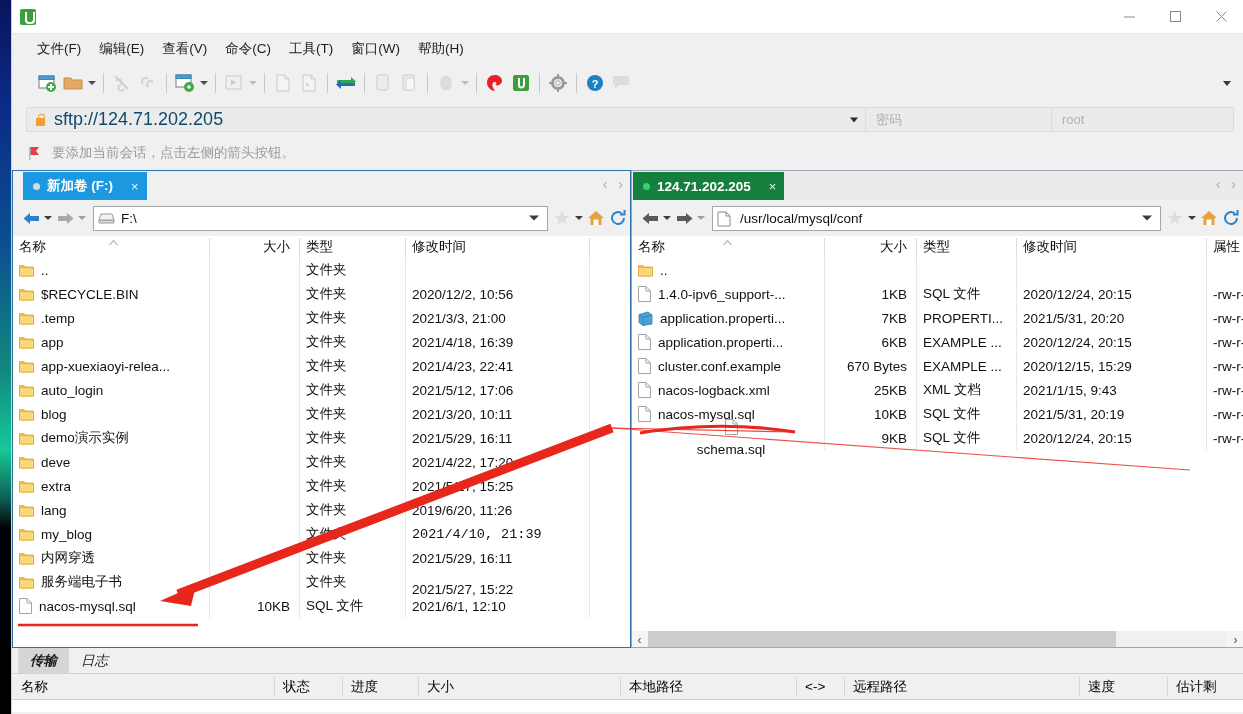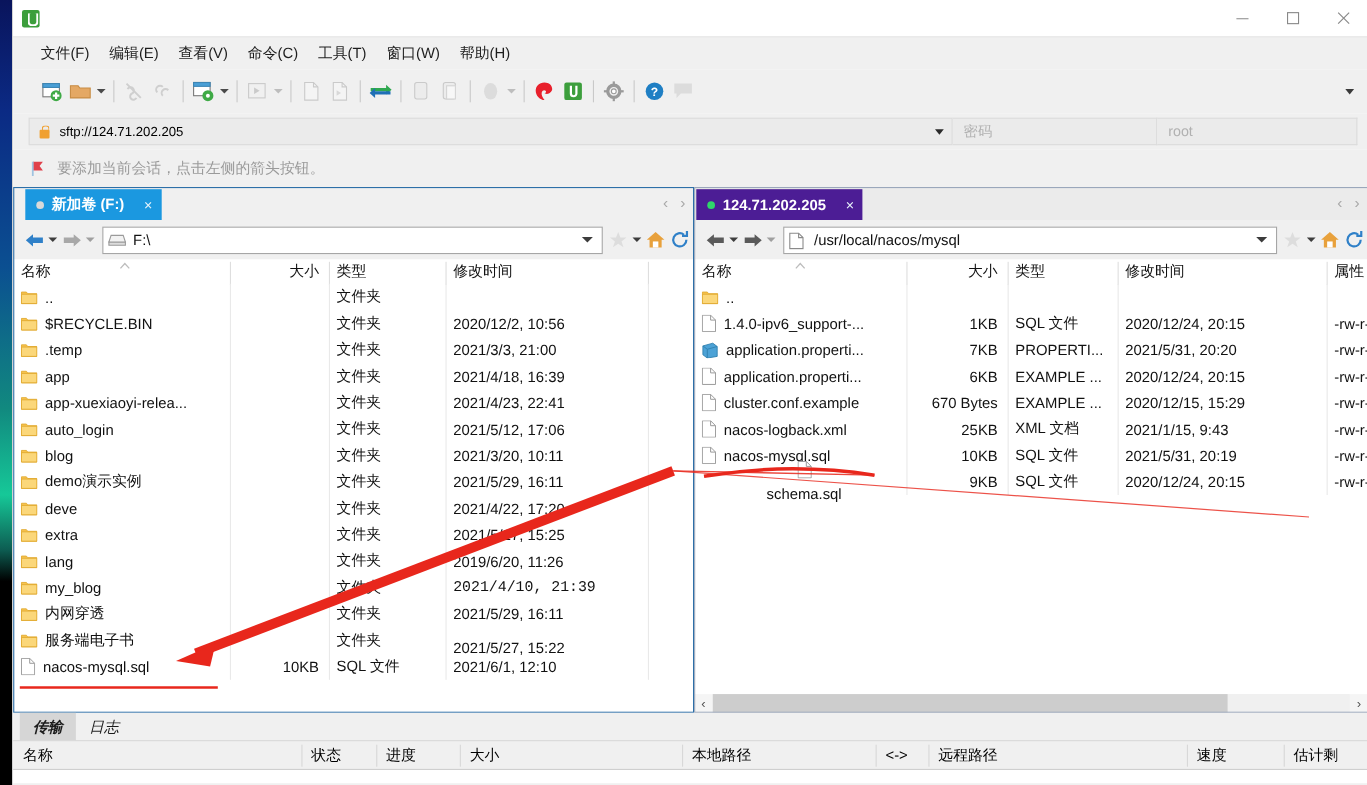--- a/index.html
+++ b/index.html
@@ -78,21 +78,21 @@
     position: absolute; left: 0; top: 103px; width: 1232px; height: 33px;
     background: #f0f0f0; display: flex; align-items: stretch;
   }
   .url-box {
     margin: 4px 0 4px 14px; width: 840px; background: #ebebeb; border: 1px solid #dcdcdc;
     display: flex; align-items: center; padding: 0 6px; position: relative;
   }
   .lock { width: 11px; height: 12px; margin: 0 8px 0 2px; position: relative; flex:none; }
   .lock::before { content:""; position:absolute; left:1px; top:4px; width:9px; height:8px; background:#f0a030; border-radius:1px; }
   .lock::after { content:""; position:absolute; left:3px; top:0px; width:5px; height:6px; border:1.5px solid #f0a030; border-bottom:none; border-radius:3px 3px 0 0; }
-  .url-text { color: #000000; font-size: 12px; }
+  .url-text { color: #0c4a6e; font-size: 18px; }
   .url-caret { position: absolute; right: 7px; top: 50%; transform: translateY(-50%); width:0;height:0;
     border-left: 4px solid transparent; border-right: 4px solid transparent; border-top: 5px solid #2a2a2a; }
   .cred {
     margin: 4px 0; width: 182px; background: #ebebeb; border: 1px solid #dcdcdc; border-left: none;
     display: flex; align-items: center; padding-left: 10px; color: #b1b1b1; font-size: 13px;
   }
   .cred.pw { width: 186px; }
 
   
   .hintrow {
@@ -108,21 +108,21 @@
   .pane-right { left: 619px; width: 613px; }
 
   .tabstrip { position: relative; height: 30px; background: #ebebeb; }
   .tabstrip.left { background: #f0f0f0; }
   .tab {
     position: absolute; left: 11px; top: 2px; height: 28px;
     display: flex; align-items: center; padding: 0 8px 0 10px;
     font-size: 13.5px; font-weight: bold; white-space: nowrap;
   }
   .tab.active { background: #1b98e0; color: #ffffff; }
-  .tab.inactive { background: #4c1d95; color: #ffffff; left: 2px; }
+  .tab.inactive { background: #15803d; color: #ffffff; left: 2px; }
   .tab-dot { width: 7px; height: 7px; border-radius: 50%; margin-right: 7px; flex:none; }
   .tab-dot.on { background: #2fd66a; }
   .tab-dot.off { background: #d9d9d9; }
   .tab-close { margin-left: 18px; font-size: 13px; font-weight: normal; color: #e8f4fb; }
   .tab-navs { position: absolute; right: 8px; top: 6px; display: flex; gap: 11px; color: #a9a9a9; font-size: 14px; }
 
   .addrbar { position: relative; height: 36px; background: #f0f0f0; display: flex; align-items: center; padding: 0 2px 0 8px; }
   .nav-arrow { width: 22px; height: 22px; display: flex; align-items: center; justify-content: center; }
   .nav-caret { width: 12px; display: flex; align-items: center; justify-content: center; }
   .nav-caret i { width:0;height:0;border-left:4px solid transparent;border-right:4px solid transparent;border-top:4px solid #3d3d3d; }
@@ -724,21 +724,21 @@
         <span class="nav-caret dim">
             <i></i>
           </span>
         <span class="path-box">
           <span class="path-ico">
             <svg width="14" height="16" viewBox="0 0 14 16">
                 <path d="M1 1 L9 1 L13 5 L13 15 L1 15 Z" fill="#ffffff" stroke="#8a8a8a"></path>
                 <path d="M9 1 L9 5 L13 5" fill="none" stroke="#8a8a8a"></path>
               </svg>
           </span>
-          <span class="path-text">/usr/local/nacos/mysql</span>
+          <span class="path-text">/usr/local/mysql/conf</span>
           <span class="path-caret"></span>
         </span>
         <span class="addr-btn">
           <svg width="16" height="16" viewBox="0 0 16 16">
               <path d="M8 1 L10 6 L15.5 6 L11 9.5 L12.8 14.8 L8 11.5 L3.2 14.8 L5 9.5 L0.5 6 L6 6 Z" fill="#dddddd"></path>
             </svg>
         </span>
         <span class="nav-caret">
             <i></i>
           </span>

